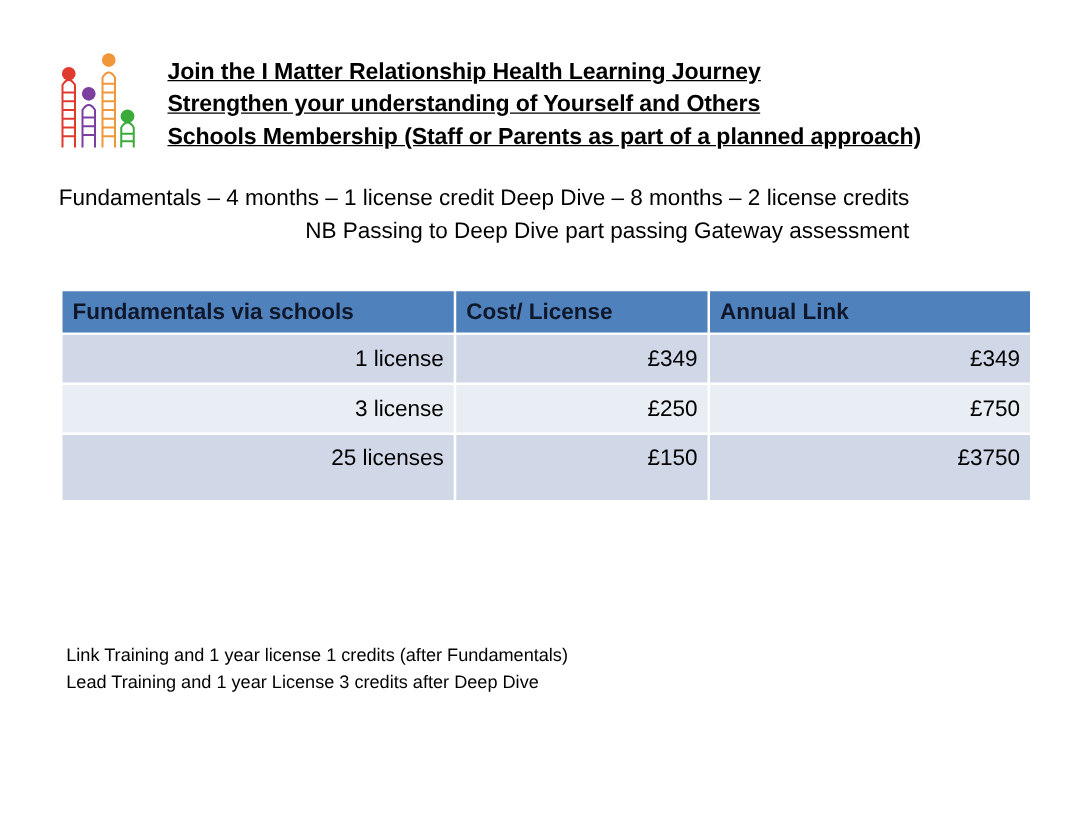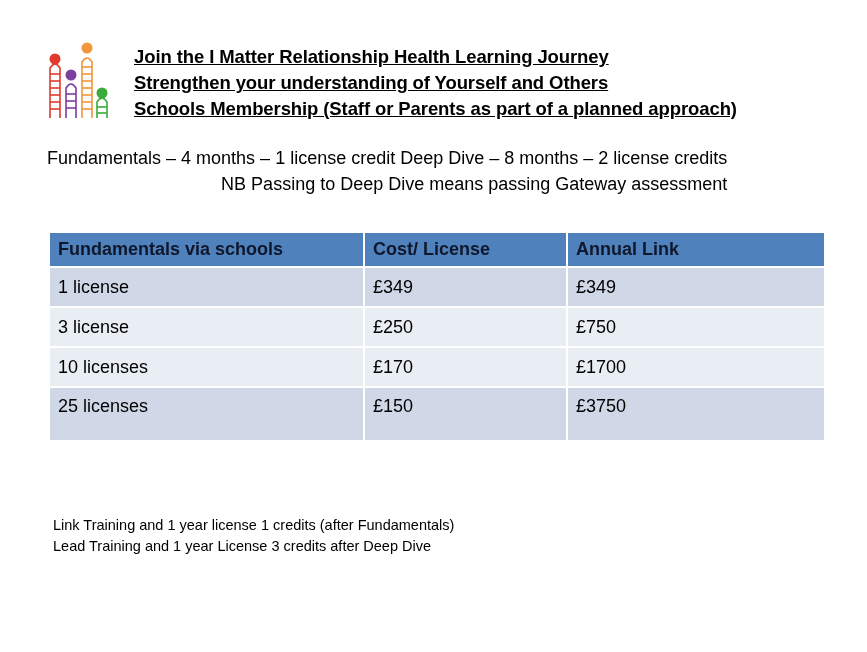--- a/index.html
+++ b/index.html
@@ -8,21 +8,21 @@
     .logo { position: absolute; left: 44px; top: 40px; width: 68px; height: 80px; }
     .header { position: absolute; left: 134px; top: 44px; }
     .header .line { font-weight: bold; font-size: 18.5px; line-height: 26px; letter-spacing: -0.1px; white-space: nowrap; text-decoration: underline; }
     .intro { position: absolute; left: 47px; top: 145px; font-size: 18px; line-height: 26px; white-space: nowrap; text-align: right; }
     table.pricing { position: absolute; left: 48px; top: 231px; width: 776px;
                     border-collapse: collapse; table-layout: fixed; font-size: 18px; }
     table.pricing th, table.pricing td { border: 2px solid #ffffff; padding: 0 8px; text-align: left; vertical-align: middle; }
     table.pricing th { background: #4f81bd; color: #0f172a; font-weight: bold; height: 33px; }
     table.pricing tr.odd td { background: #d0d8e8; }
     table.pricing tr.even td { background: #e9edf4; }
-    table.pricing td { height: 38px; }
+    table.pricing td { height: 38px; text-align: right; }
     table.pricing tr.last td { height: 44px; vertical-align: top; padding-top: 8px; }
     .notes { position: absolute; left: 53px; top: 515px; font-size: 14.5px; line-height: 21px; white-space: nowrap; }
   </style>
 </head>
 <body>
 
 <div class="logo">
   <svg width="68" height="80" viewBox="0 0 68 80">
 
     <g stroke="#e03a2f" stroke-width="1.6" fill="none">
@@ -66,21 +66,21 @@
 </div>
 
 <div class="header">
   <div class="line">Join the I Matter Relationship Health Learning Journey</div>
   <div class="line">Strengthen your understanding of Yourself and Others</div>
   <div class="line">Schools Membership (Staff or Parents as part of a planned approach)</div>
 </div>
 
 <div class="intro">
   <div>Fundamentals – 4 months – 1 license credit  Deep Dive – 8 months – 2 license credits</div>
-  <div>NB Passing to Deep Dive means passing Gateway assessment</div>
+  <div>NB Passing to Deep Dive part passing Gateway assessment</div>
 </div>
 
 <table class="pricing">
   <colgroup>
       <col style="width:315px">
       <col style="width:203px">
       <col style="width:258px">
     </colgroup>
   <thead>
     <tr>
@@ -93,25 +93,20 @@
     <tr class="odd">
       <td>1 license</td>
       <td>£349</td>
       <td>£349</td>
     </tr>
     <tr class="even">
       <td>3 license</td>
       <td>£250</td>
       <td>£750</td>
     </tr>
-    <tr class="even">
-      <td>10 licenses</td>
-      <td>£170</td>
-      <td>£1700</td>
-    </tr>
     <tr class="odd last">
       <td>25 licenses</td>
       <td>£150</td>
       <td>£3750</td>
     </tr>
   </tbody>
 </table>
 
 <div class="notes">
   <div>Link Training and 1 year license 1 credits (after Fundamentals)</div>

